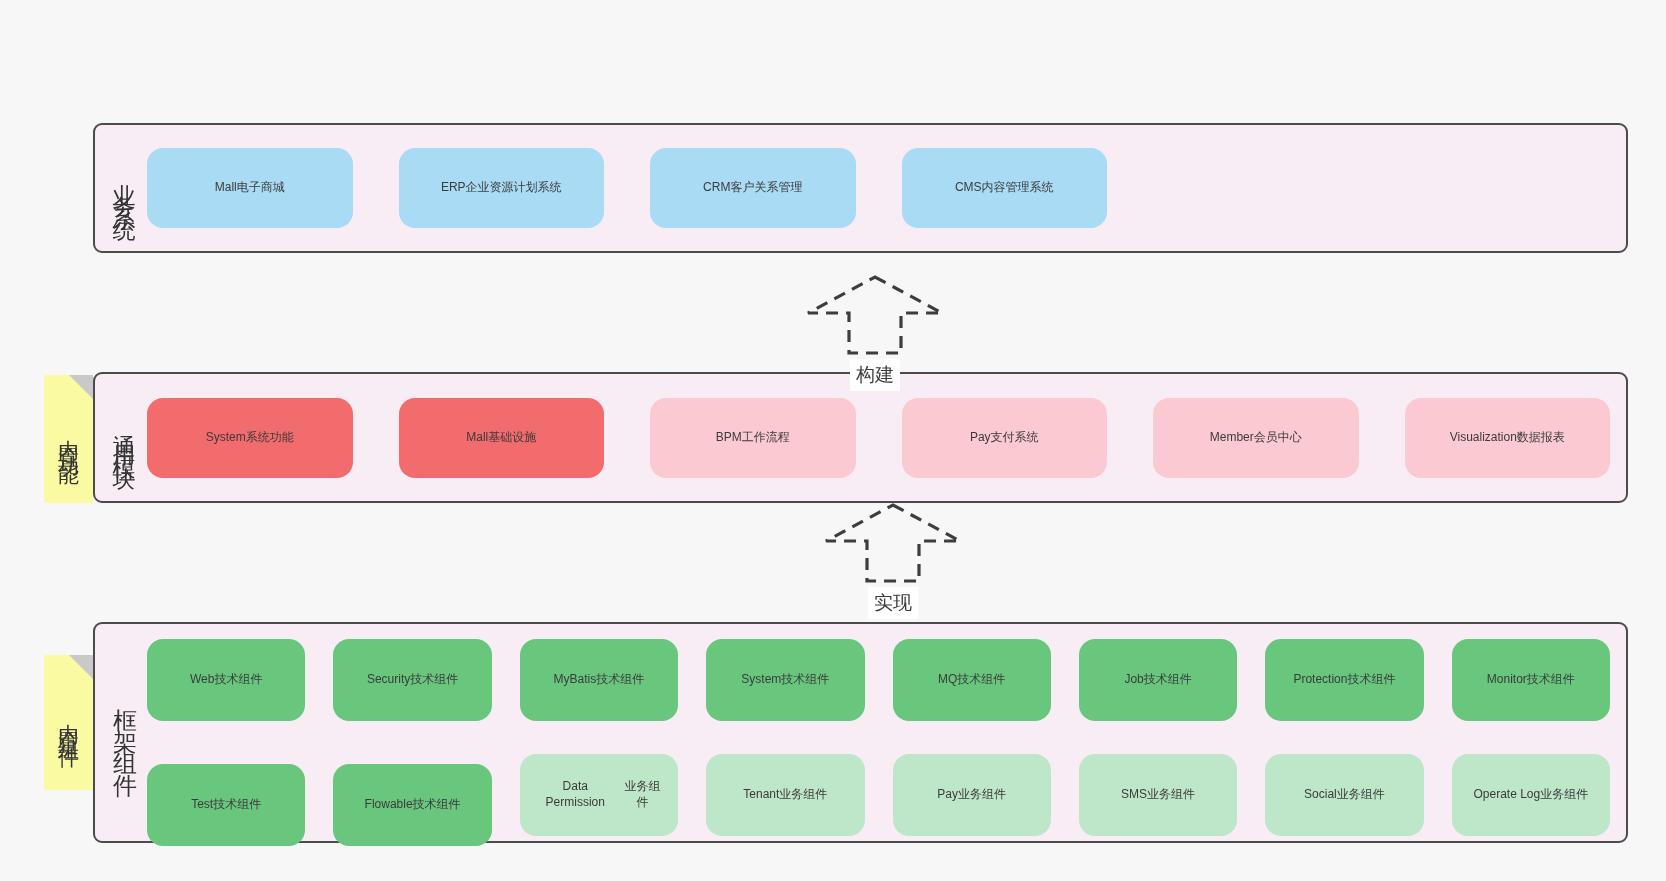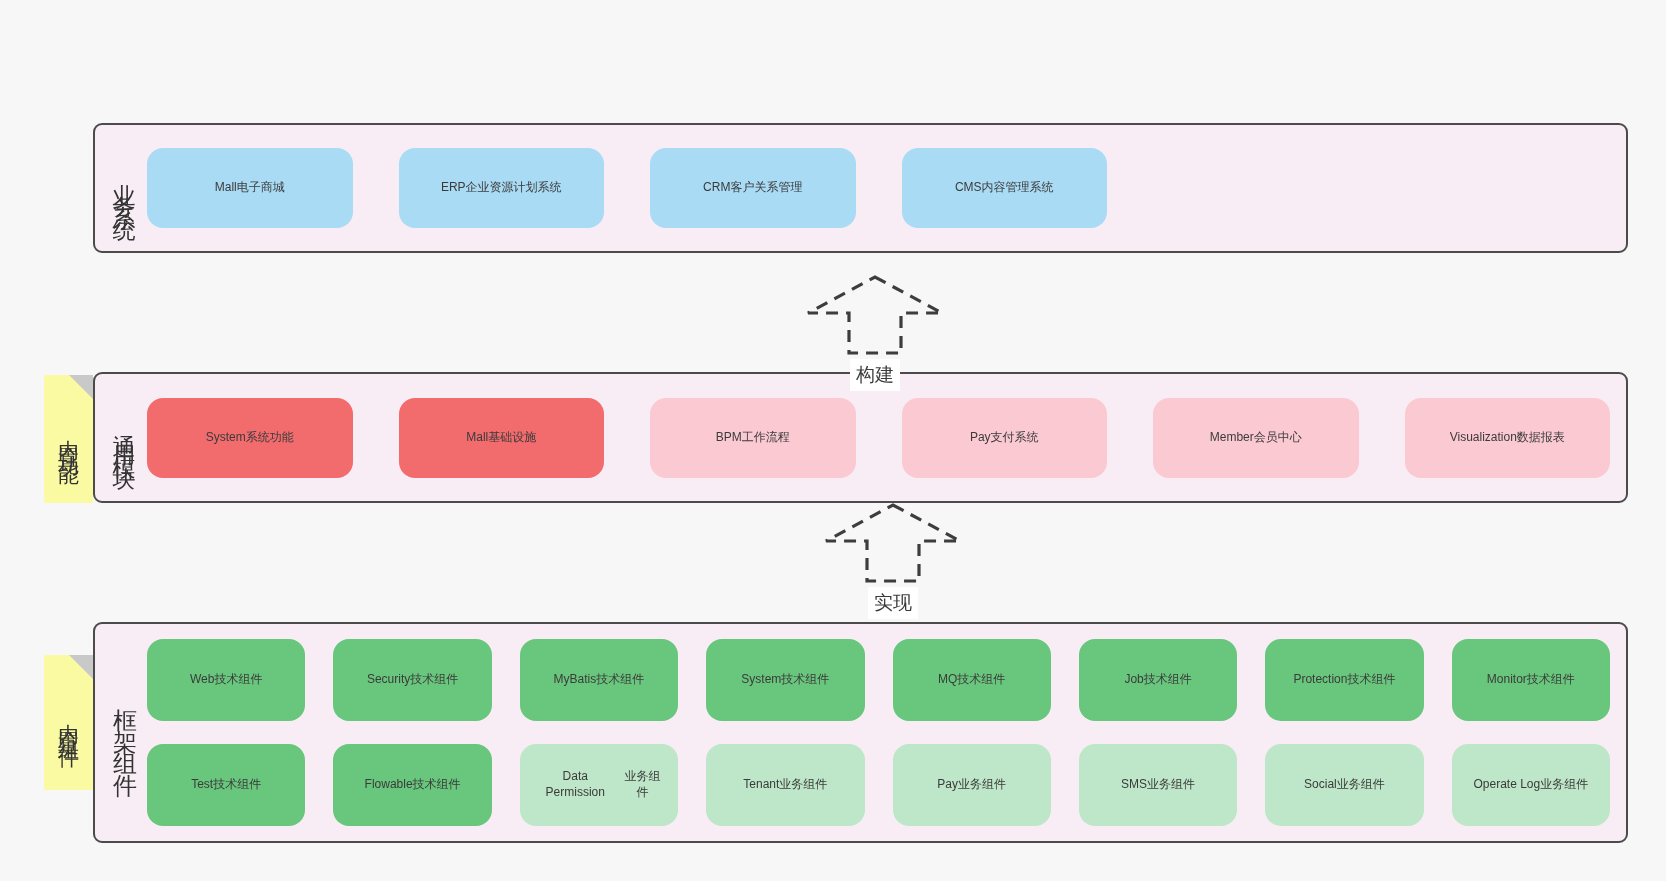--- a/index.html
+++ b/index.html
@@ -31,21 +31,21 @@
   .grid6{grid-template-columns:repeat(6,1fr);column-gap:46px;}
   .grid8{grid-template-columns:repeat(8,1fr);column-gap:28px;row-gap:23px;}
 
   .box{height:80px;border-radius:16px;display:flex;flex-direction:row;
        justify-content:center;align-items:center;text-align:center;
        font-size:12px;line-height:1.42;padding:0 12px;box-sizing:border-box;}
   .grid8 .box{height:82px;line-height:1.32;}
   .c-blue{background:var(--blue);}
   .c-red{background:var(--red);}
   .c-pink{background:var(--pink);}
-  .c-green{background:var(--greenDark);}
+  .c-green{background:var(--greenDark);margin-top:20px;}
   .c-lightgreen{background:var(--greenLight);}
 
   .tag{position:absolute;left:44px;width:49px;background:var(--tagYellow);
        z-index:1;display:flex;align-items:center;justify-content:center;
        border-radius:2px 0 0 2px;}
   .tag-modules{top:375px;height:128px;}
   .tag-framework{top:655px;height:135px;}
   .tag span{writing-mode:vertical-rl;text-orientation:upright;
             font-size:21px;letter-spacing:8px;color:#333;}
   .fold{position:absolute;top:0;right:0;width:0;height:0;border-style:solid;

